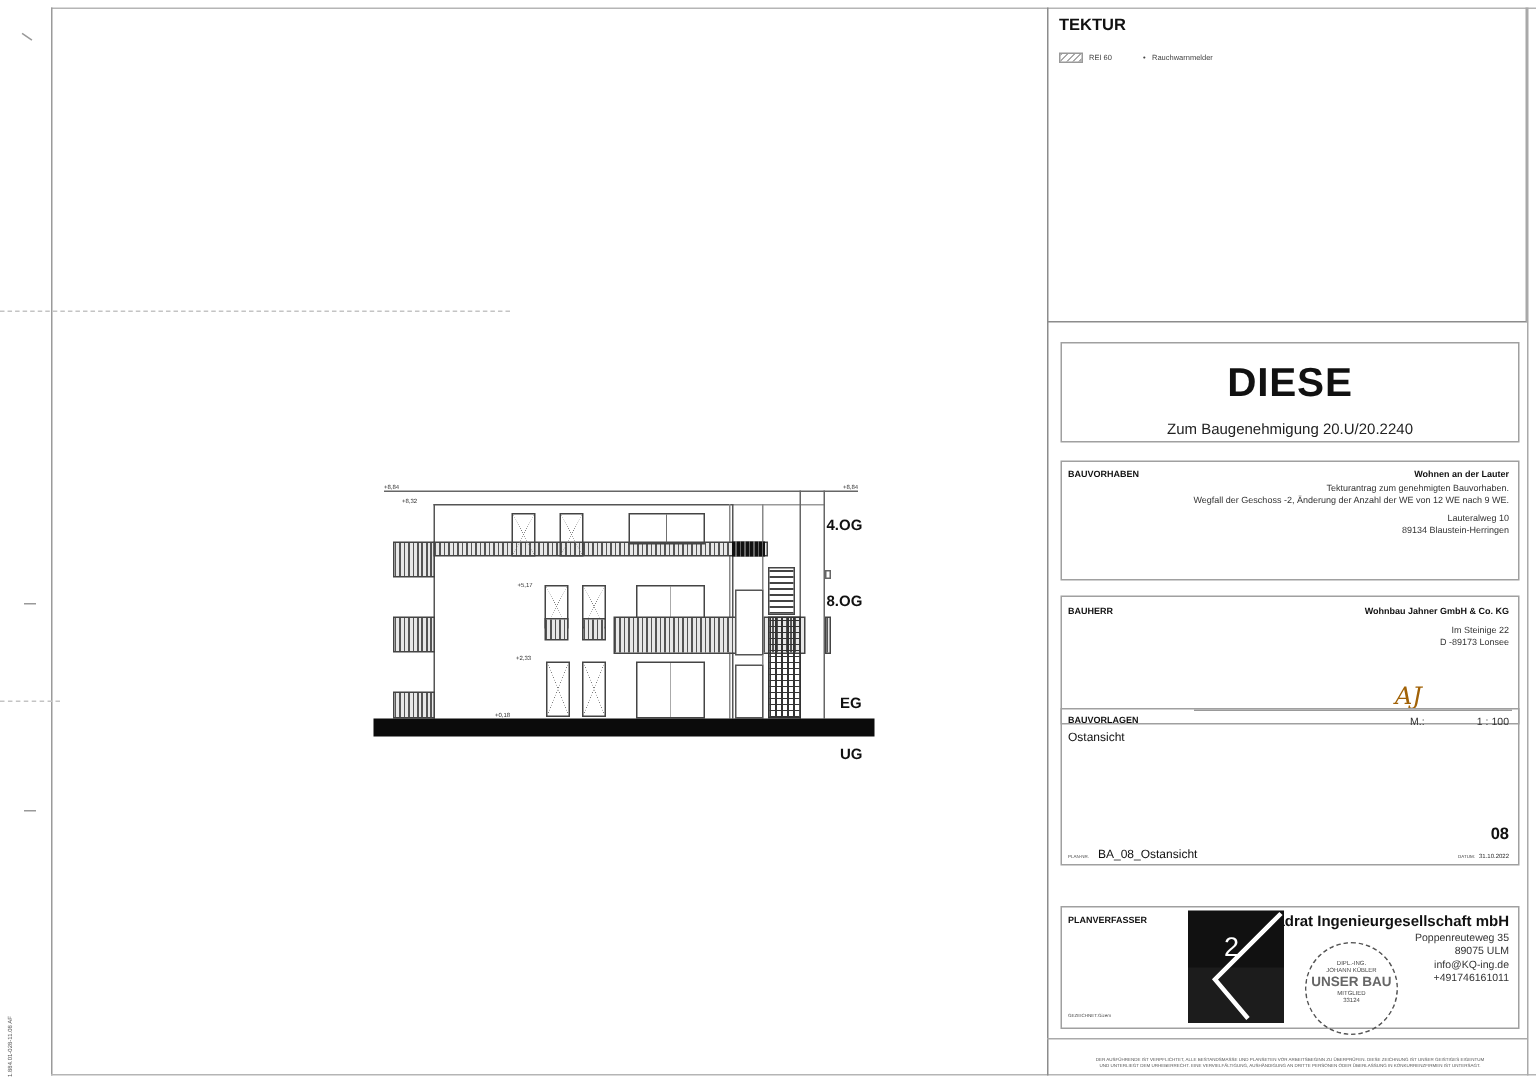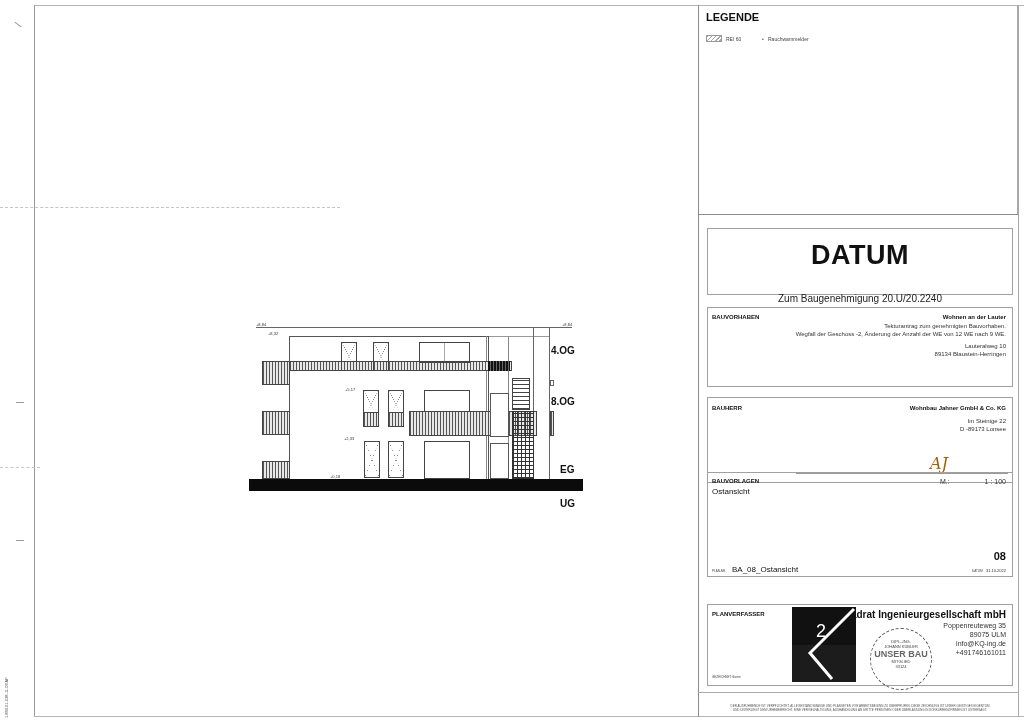--- a/index.html
+++ b/index.html
@@ -17,21 +17,21 @@
   .right-panel { left: 698px; top: 5px; width: 326px; height: 712px; border-left: 1px solid #8c8c8c; }
   .legend { left: 698px; top: 5px; width: 320px; height: 210px; border-right: 1px solid #a8a8a8; border-bottom: 1px solid #8c8c8c; }
   .legend-title { left: 8px; top: 6px; font-size: 11px; font-weight: bold; }
   .legend-hatch { left: 8px; top: 30px; width: 16px; height: 7px; border: 1px solid #999;
     background: repeating-linear-gradient(135deg, #aaa 0 1px, #fff 1px 3px); }
   .legend-label { font-size: 5px; color: #444; }
 
   .box { border: 1px solid #a0a0a0; }
   .tektur-box { left: 707px; top: 228px; width: 306px; height: 67px; text-align: center; }
   .tektur-title { font-size: 27px; font-weight: bold; letter-spacing: 0.5px; margin-top: 11px; }
-  .tektur-sub { font-size: 10px; margin-top: 22px; color: #222; }
+  .tektur-sub { font-size: 10px; margin-top: 10px; color: #222; }
 
   .section-label { font-size: 6px; font-weight: bold; }
   .small { font-size: 6px; color: #333; }
   .right-text { text-align: right; }
 
   .vorhaben-box { left: 707px; top: 307px; width: 306px; height: 80px; }
   .bauherr-box { left: 707px; top: 397px; width: 306px; height: 86px; }
   .vorlagen-box { left: 707px; top: 472px; width: 306px; height: 105px; }
   .planv-box { left: 707px; top: 604px; width: 306px; height: 82px; }
   .disclaimer { left: 707px; top: 704px; width: 306px; height: 12px; font-size: 3px; color: #555; text-align: center; line-height: 4px; }
@@ -63,32 +63,32 @@
 <div class="abs sheet-border-left"></div>
 <div class="abs sheet-border-bottom"></div>
 <div class="abs fold-line"></div>
 <div class="abs fold-line-2"></div>
 <div class="abs tick" style="left:16px;top:402px;"></div>
 <div class="abs tick" style="left:16px;top:540px;"></div>
 <div class="abs tick" style="left:14px;top:24px;transform:rotate(35deg);"></div>
 <div class="abs side-text" style="left:4px;top:718px;">1.884.01-028-11.08 AF</div>
 
 <div class="abs legend">
-  <div class="abs legend-title">LEGENDE</div>
+  <div class="abs legend-title">TEKTUR</div>
   <div class="abs legend-hatch"></div>
   <div class="abs legend-label" style="left:28px;top:31px;">REI 60</div>
   <div class="abs legend-label" style="left:64px;top:31px;">•</div>
   <div class="abs legend-label" style="left:70px;top:31px;">Rauchwarnmelder</div>
 </div>
 
 <div class="abs right-panel"></div>
 <div class="abs" style="left:1018px;top:5px;width:1px;height:712px;background:#aaa;"></div>
 
 <div class="abs box tektur-box">
-  <div class="tektur-title">DATUM</div>
+  <div class="tektur-title">DIESE</div>
   <div class="tektur-sub">Zum Baugenehmigung 20.U/20.2240</div>
 </div>
 
 <div class="abs box vorhaben-box">
   <div class="abs section-label" style="left:4px;top:6px;">BAUVORHABEN</div>
   <div class="abs section-label right-text" style="right:6px;top:6px;">Wohnen an der Lauter</div>
   <div class="abs small right-text" style="right:6px;top:15px;white-space:nowrap;">Tekturantrag zum genehmigten Bauvorhaben.</div>
   <div class="abs small right-text" style="right:6px;top:23px;white-space:nowrap;">Wegfall der Geschoss -2, Änderung der Anzahl der WE von 12 WE nach 9 WE.</div>
   <div class="abs small right-text" style="right:6px;top:35px;">Lauteralweg 10</div>
   <div class="abs small right-text" style="right:6px;top:43px;">89134  Blaustein-Herringen</div>

